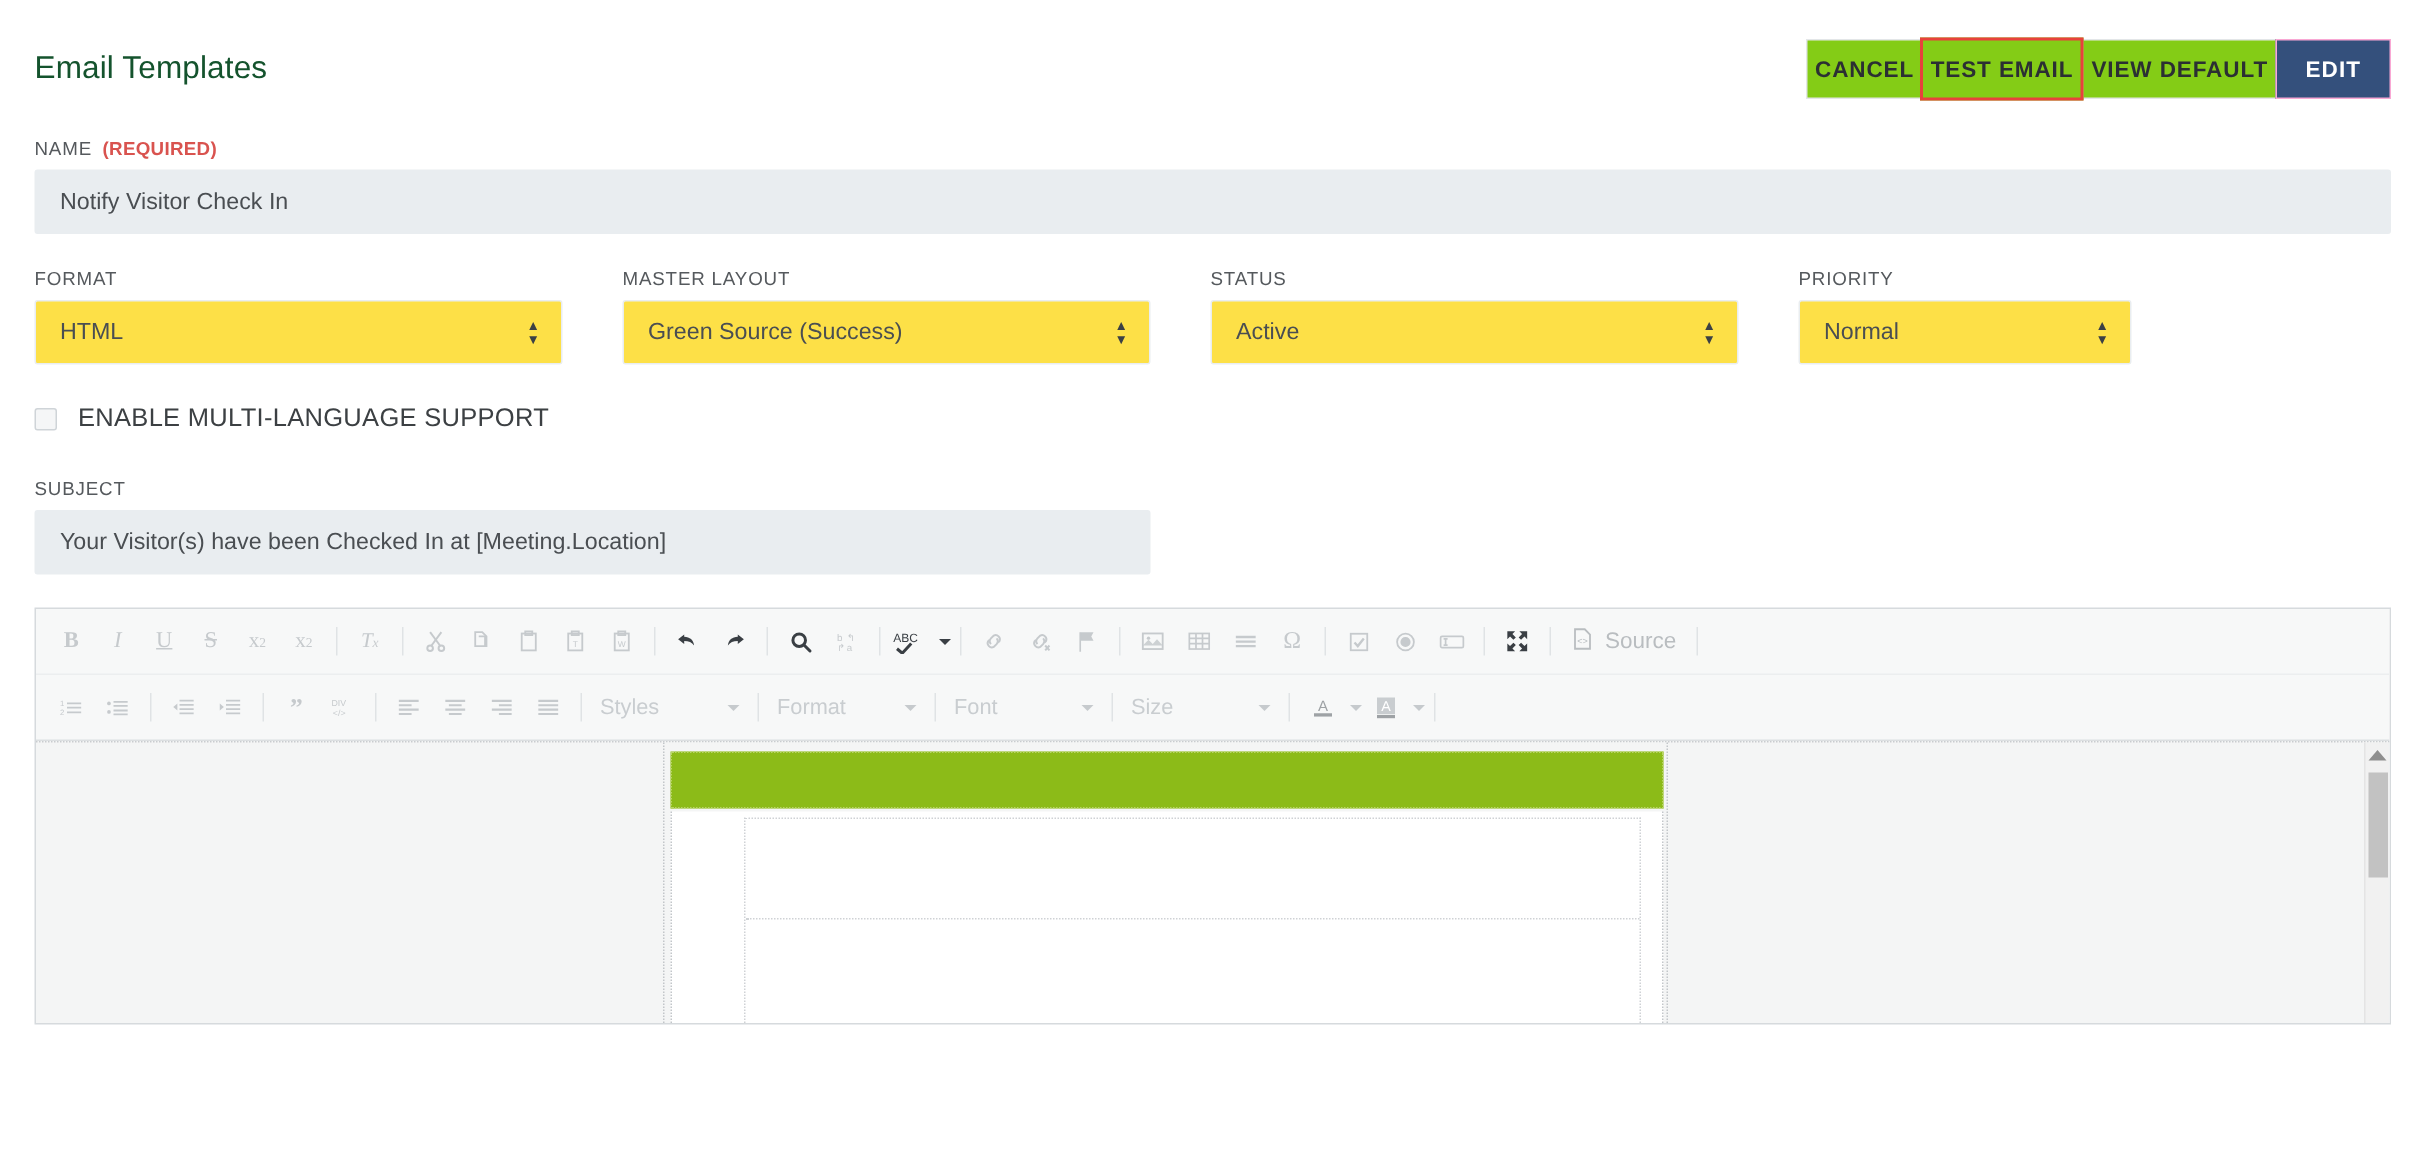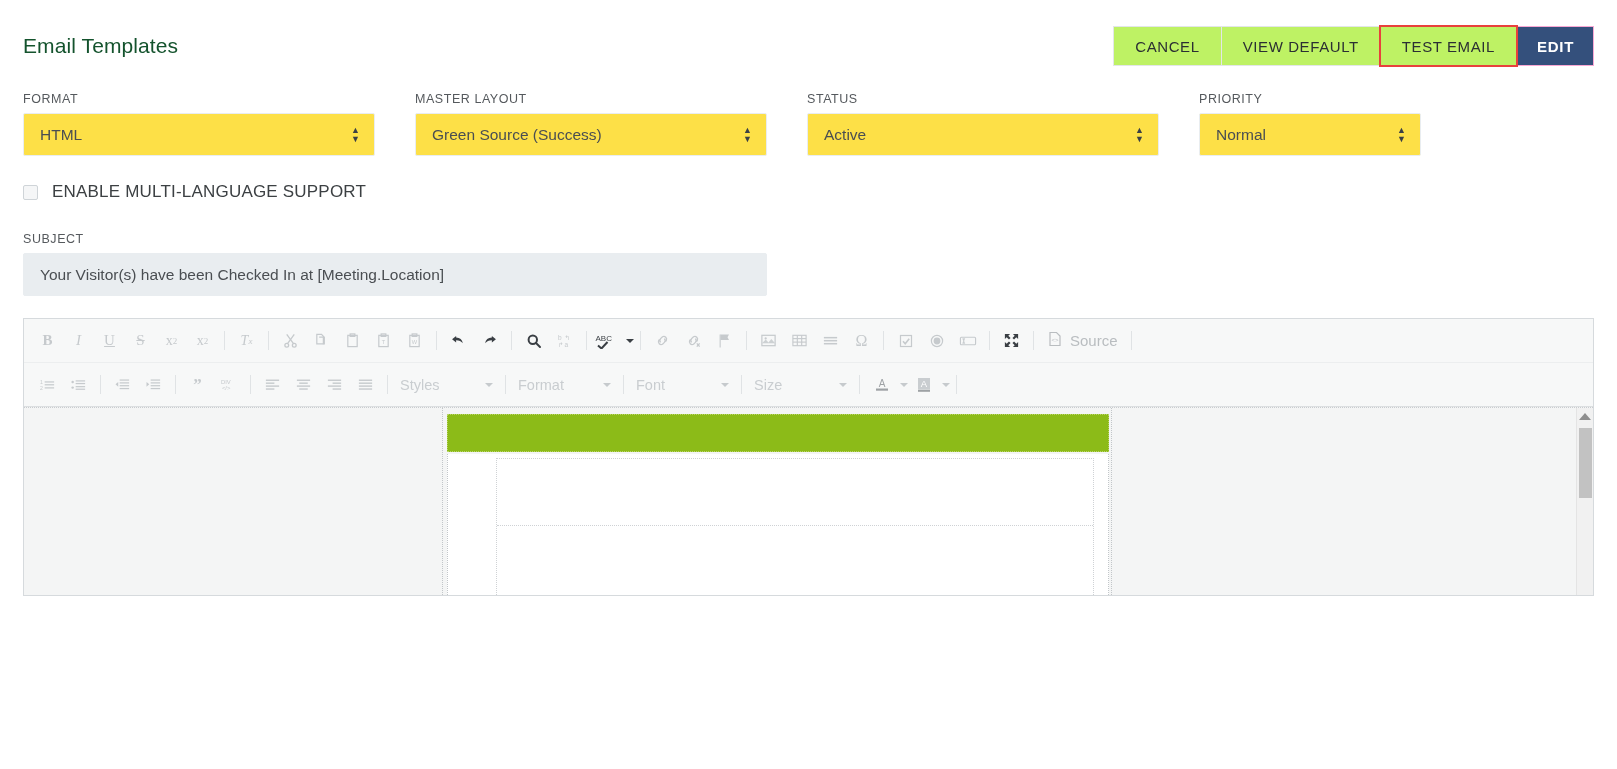--- a/index.html
+++ b/index.html
@@ -15,25 +15,25 @@
   
   .header {
     display:flex; align-items:center; justify-content:space-between;
     padding: 0 23px; height: 92px;
   }
   .page-title {
     font-size: 21px; color:#14532d; font-weight:400; letter-spacing:.1px;
   }
   .btn-group { display:flex; align-items:center; }
   .btn {
-    height: 40px; padding: 0 21px;
+    height: 40px; padding: 0 5px;
     display:flex; align-items:center; justify-content:center;
     font-size: 15px; letter-spacing:.6px; color:#2b2f33;
-    background:#bef264; border:1px solid #e3e6e8; border-right:none;
-    cursor:pointer; white-space:nowrap;
+    background:#84cc16; border:1px solid #e3e6e8; border-right:none;
+    cursor:pointer; white-space:nowrap;font-weight:bold;
   }
   .btn:first-child { border-left:1px solid #e3e6e8; }
   .btn.highlight {
     border:2px solid #e8413c; position:relative; z-index:3;
     margin:0 -1px; height:42px;
   }
   .btn.primary {
     background:#34507c; color:#fff; border:1px solid #f9a8d4;
     font-weight:600; padding:0 19px; height:40px; letter-spacing:.7px;
   }
@@ -148,28 +148,35 @@
 </style>
 </head>
 <body>
 
 <div class="page">
 
   <div class="header">
     <div class="page-title">Email Templates</div>
     <div class="btn-group">
       <div class="btn">CANCEL</div>
+      <div class="btn highlight">TEST EMAIL</div>
       <div class="btn">VIEW DEFAULT</div>
-      <div class="btn highlight">TEST EMAIL</div>
       <div class="btn primary">EDIT</div>
     </div>
   </div>
 
   <div class="form">
 
+    <div class="row-name">
+      <div class="field-label">
+        <span>NAME</span>
+        <span class="req">(Required)</span>
+      </div>
+      <div class="input-box">Notify Visitor Check In</div>
+    </div>
 
     <div class="grid4">
       <div class="col">
         <div class="field-label">FORMAT</div>
         <div class="sel-wrap">
           <div class="select-box">
             <span>HTML</span>
             <span class="spinner">
                 <i>▲</i>
                 <i>▼</i>

